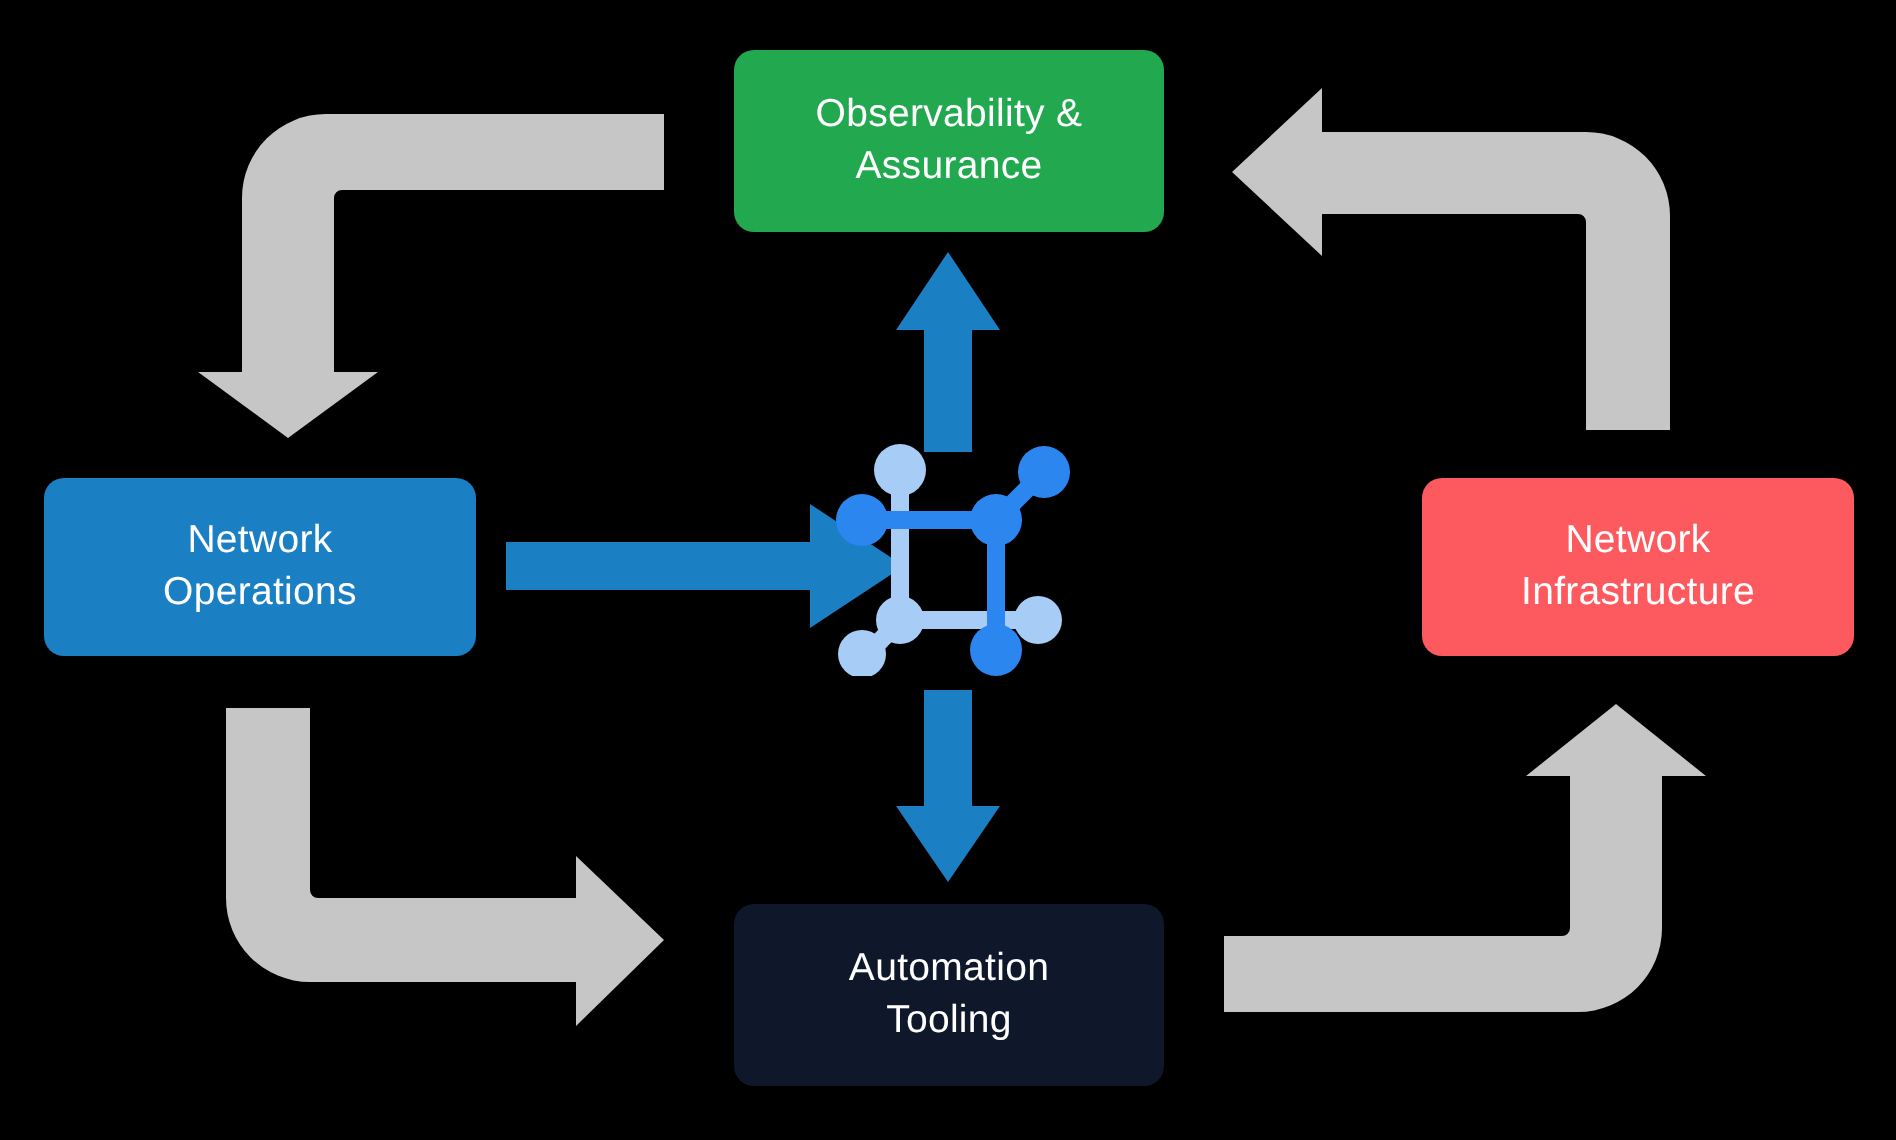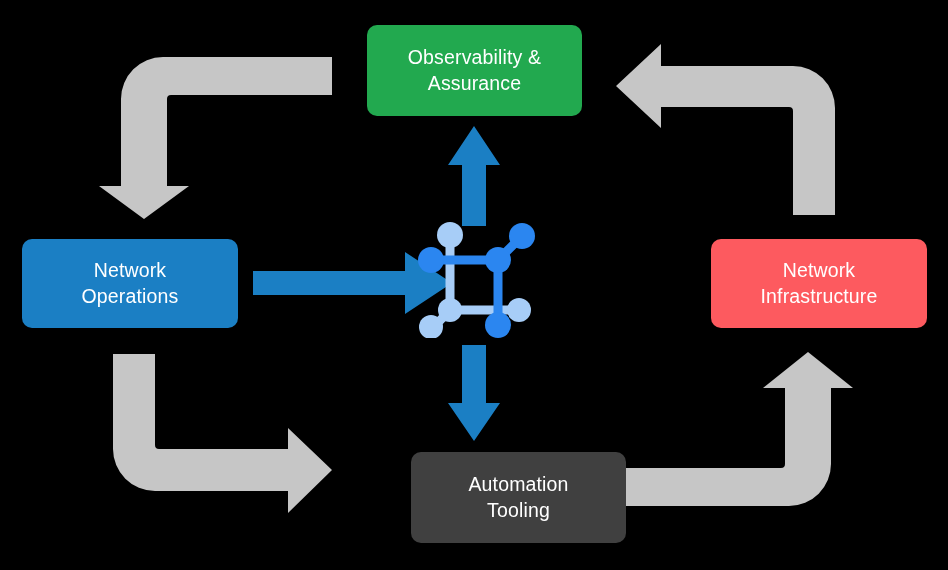--- a/index.html
+++ b/index.html
@@ -146,18 +146,18 @@
   <div class="node-box" id="box-netops" style="background:#1b7fc4;">
     <span class="label">Network
 Operations</span>
   </div>
 
   <div class="node-box" id="box-netinfra" style="background:#fd5a5f;">
     <span class="label">Network
 Infrastructure</span>
   </div>
 
-  <div class="node-box" id="box-automation" style="background:#404040;margin-left:44px;">
+  <div class="node-box" id="box-automation" style="background:#0f172a;">
     <span class="label">Automation
 Tooling</span>
   </div>
 
 </div>
 
 </body></html>

